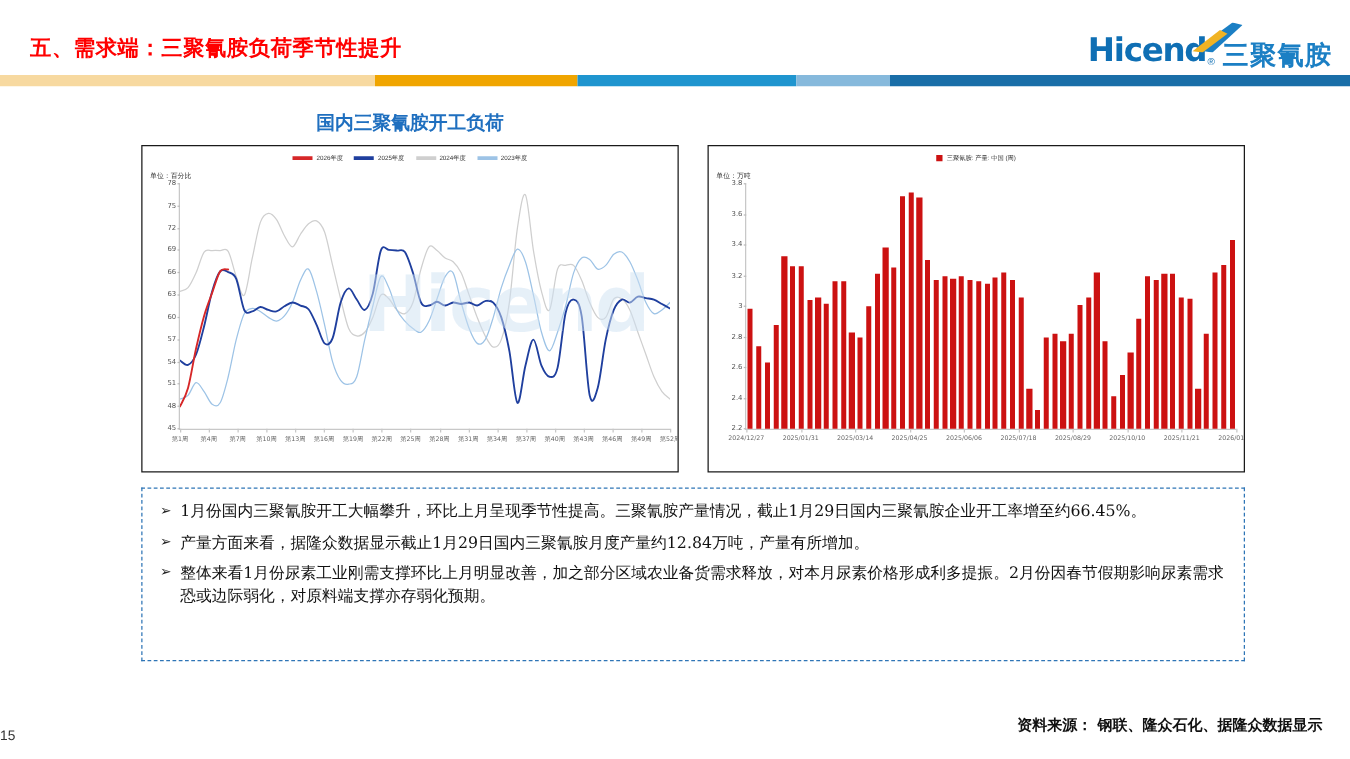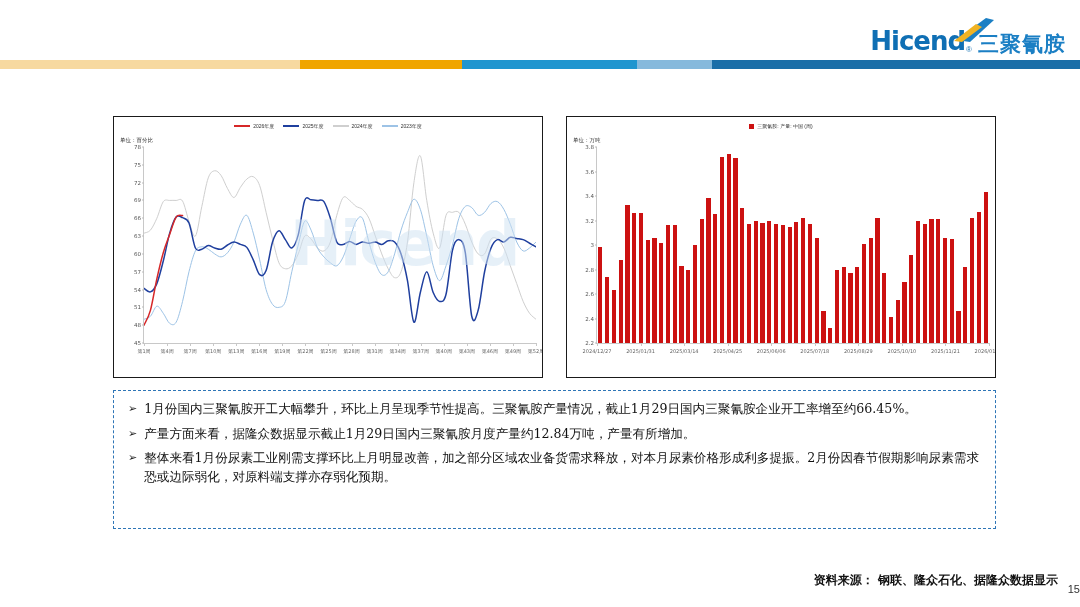--- a/index.html
+++ b/index.html
@@ -105,48 +105,50 @@
   .bullet .arw{color:#222;font-size:11px;line-height:1.6;flex:0 0 auto;}
   .bullet .txt{flex:1 1 auto;text-align:justify;}
 
   
   .src{
     position:absolute;right:22px;top:572px;
     font-family:"DejaVu Serif","Liberation Serif",serif;
     font-weight:bold;font-size:12px;color:#111;white-space:nowrap;
   }
   .pageno{
-    position:absolute;left:0;right:0;top:583px;text-align:right;
+    position:absolute;left:0;right:0;top:583px;text-align:left;
     font-size:11px;color:#333;font-family:"Liberation Sans",sans-serif;
   }
 </style>
 </head>
 <body>
 
 <div class="slide">
 
+  <div class="hdr-title">五、需求端：三聚氰胺负荷季节性提升</div>
 
   <div class="logo">
     <span class="logo-word">Hicend</span>
     <span class="logo-reg">®</span>
     <span class="logo-cn">三聚氰胺</span>
   </div>
   <svg class="logo-swoosh" viewBox="0 0 42 24">
     <path d="M4 22 L34 0 L42 2 L18 24 Z" fill="#1b7fc4"></path>
     <path d="M2 23 L24 6 L30 9 L10 24 Z" fill="#f0b323"></path>
   </svg>
 
   <div class="bar">
     <i style="width:300px;background:#f7d9a0"></i>
     <i style="width:162px;background:#f0a500"></i>
     <i style="width:175px;background:#1f95cf"></i>
     <i style="width:75px;background:#86b9dc"></i>
     <i style="width:368px;background:#1a6ea8"></i>
   </div>
 
+  <div class="chart-title" style="left:113px;top:89px;width:430px">国内三聚氰胺开工负荷</div>
 
   <div class="panel" id="panel-left">
     <div class="unit">单位：百分比</div>
     <div class="legend" id="legend-left">
         <span class="it">
           <span class="sw" style="background: rgb(214, 39, 40);"></span>
           <span>2026年度</span>
         </span>
         <span class="it">
           <span class="sw" style="background: rgb(31, 63, 158);"></span>

